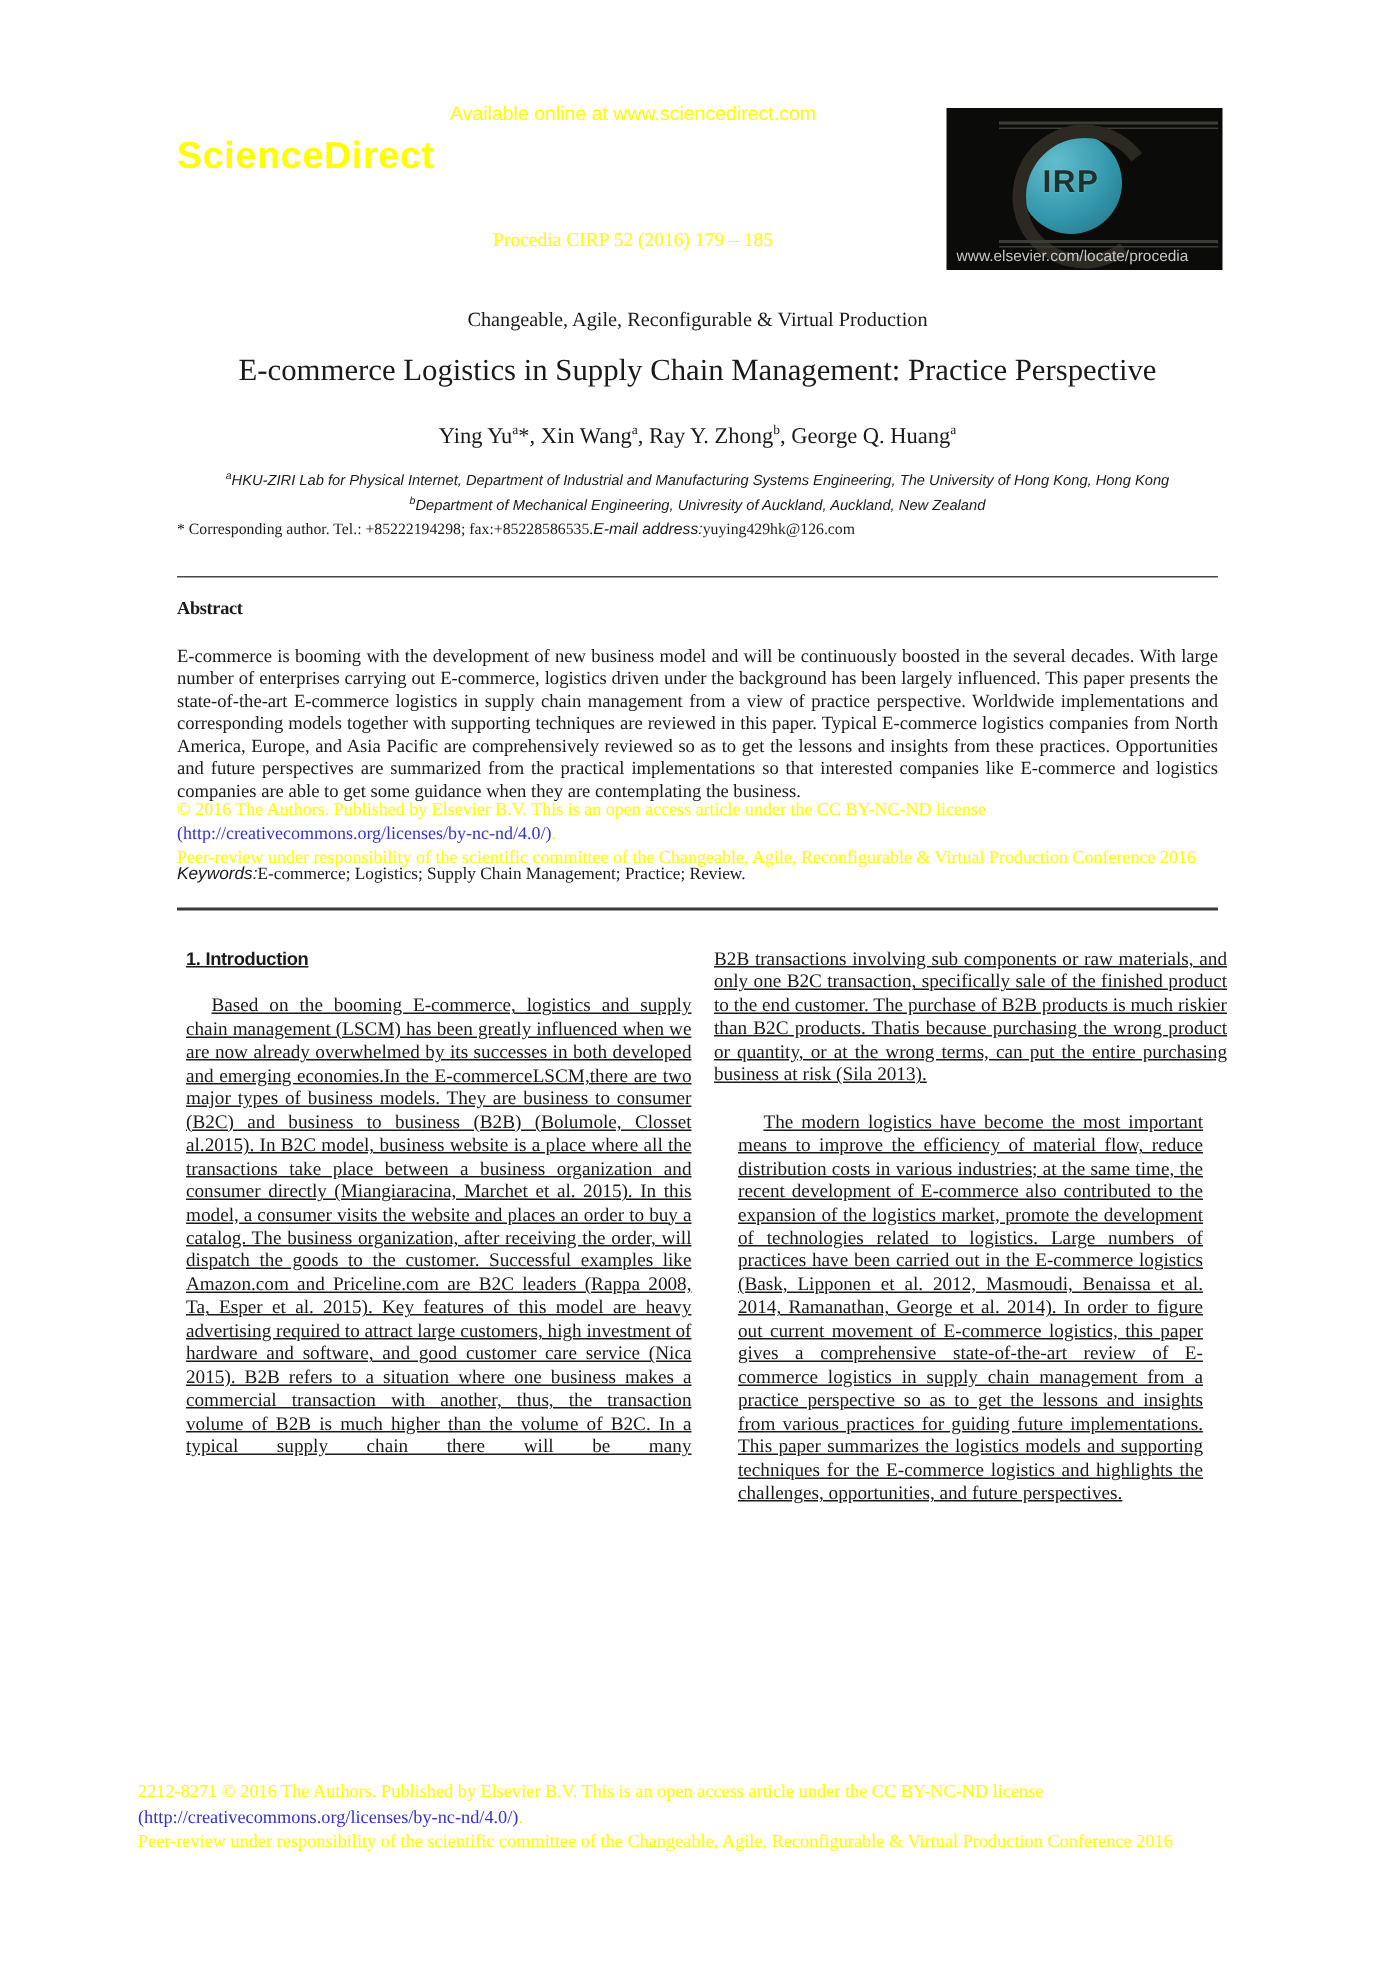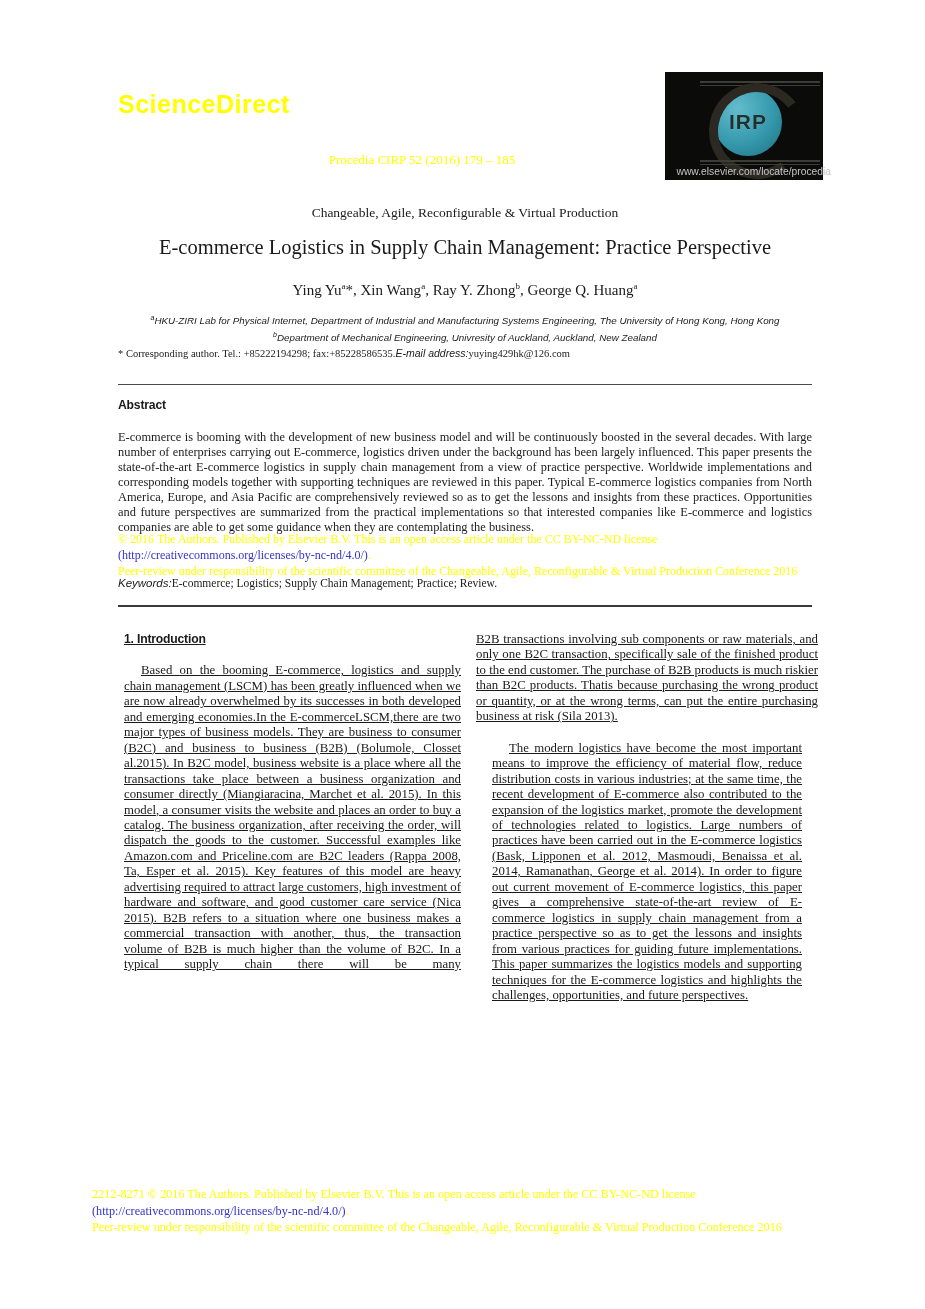--- a/index.html
+++ b/index.html
@@ -8,51 +8,51 @@
   .sans{font-family:"Liberation Sans","DejaVu Sans",sans-serif;}
   .yellow{color:#FFFF00;}
   .abs{position:absolute;}
 
   
   .avail{left:118px;top:68px;width:608px;text-align:center;font-size:13px;}
   .brand{left:118px;top:90px;width:608px;font-size:25px;font-weight:bold;letter-spacing:.5px;}
   .citation{left:118px;top:152px;width:608px;text-align:center;font-size:13px;}
 
   
-  .logo-box{left:665px;top:72px;width:158px;height:108px;background:#0b0b09;}
+  .logo-box{left:631px;top:72px;width:184px;height:108px;background:#0b0b09;}
   .logo-rule{position:absolute;left:35px;right:3px;height:0;border-top:2px solid #3d3d37;}
   .logo-rule.r1{top:9px;}.logo-rule.r2{top:13px;border-top-width:1px;}
   .logo-rule.r3{top:88px;}.logo-rule.r4{top:92px;border-top-width:1px;}
   .logo-circle{position:absolute;left:49px;top:16px;width:68px;height:68px;border-radius:50%;
         background:radial-gradient(circle at 35% 30%, #63bccd 0%, #3598ac 55%, #1e6e81 100%);}
   .logo-cring{position:absolute;left:44px;top:11px;width:78px;height:78px;border-radius:50%;
         border:9px solid #2b2921;border-right-color:transparent;transform:rotate(8deg);}
   .logo-irp{position:absolute;left:49px;top:16px;width:68px;height:68px;display:flex;align-items:center;justify-content:center;
         font-family:"Liberation Sans",sans-serif;font-size:21px;font-weight:bold;color:#20302c;letter-spacing:1px;
         text-shadow:0 0 1px #7fd2e0;}
-  .logo-url{position:absolute;left:2px;bottom:3px;width:164px;text-align:right;
+  .logo-url{position:absolute;left:2px;bottom:3px;width:164px;text-align:center;
         font-family:"Liberation Sans",sans-serif;font-size:10.3px;color:#c6c6c6;white-space:nowrap;}
 
   
   .conference{left:118px;top:205px;width:694px;text-align:center;font-size:13.5px;}
   .paper-title{left:110px;top:236px;width:710px;text-align:center;font-size:20.5px;}
   .authors{left:118px;top:281px;width:694px;text-align:center;font-size:15px;}
   .authors sup{font-size:9px;}
   .affils{left:118px;top:311px;width:694px;text-align:center;font-size:9.8px;line-height:14px;
         font-family:"Liberation Sans","DejaVu Sans",sans-serif;font-style:italic;}
   .affils sup{font-size:7px;}
   .corr{left:118px;top:347px;width:694px;font-size:10.5px;}
   .corr .em{font-family:"Liberation Sans",sans-serif;font-style:italic;}
 
   .rule1{left:118px;top:384px;width:694px;border-top:1px solid #4a4a4a;}
   .rule2{left:118px;top:605px;width:694px;border-top:2px solid #3a3a3a;}
 
   
   .abstract-h{left:118px;top:398px;font-size:12.2px;font-weight:bold;
-        font-family:Liberation Sans, sans-serif;letter-spacing:-.2px;}
+        font-family:Liberation Serif, serif;letter-spacing:-.2px;}
   .abstract-body{left:118px;top:430px;width:694px;font-size:12.4px;line-height:15px;text-align:justify;}
   .license{left:118px;top:531px;width:694px;font-size:12px;line-height:16.2px;}
   .license a{color:#3333CC;text-decoration:none;}
   .kw{left:118px;top:577px;width:694px;font-size:11.5px;}
   .kw .kwl{font-family:"Liberation Sans",sans-serif;font-style:italic;}
 
   
   .columns{left:124px;top:632px;width:694px;display:flex;gap:15px;text-decoration:underline;}
   .col{font-size:12.8px;line-height:15.45px;text-align:justify;}
   .col1{width:337px;}.col2{width:342px;}
@@ -65,20 +65,21 @@
 
   
   .footer{left:92px;top:1186px;width:760px;font-size:12.2px;line-height:16.6px;}
   .footer a{color:#3333CC;text-decoration:none;}
 </style>
 </head>
 <body>
 
 <div class="page">
 
+  <div class="abs avail sans yellow">Available online at www.sciencedirect.com</div>
   <div class="abs brand sans yellow">ScienceDirect</div>
   <div class="abs citation yellow">Procedia CIRP 52 (2016) 179 – 185</div>
 
   <div class="abs logo-box">
     <div class="logo-rule r1"></div>
     <div class="logo-rule r2"></div>
     <div class="logo-circle"></div>
     <div class="logo-cring"></div>
     <div class="logo-irp">IRP</div>
     <div class="logo-rule r3"></div>

